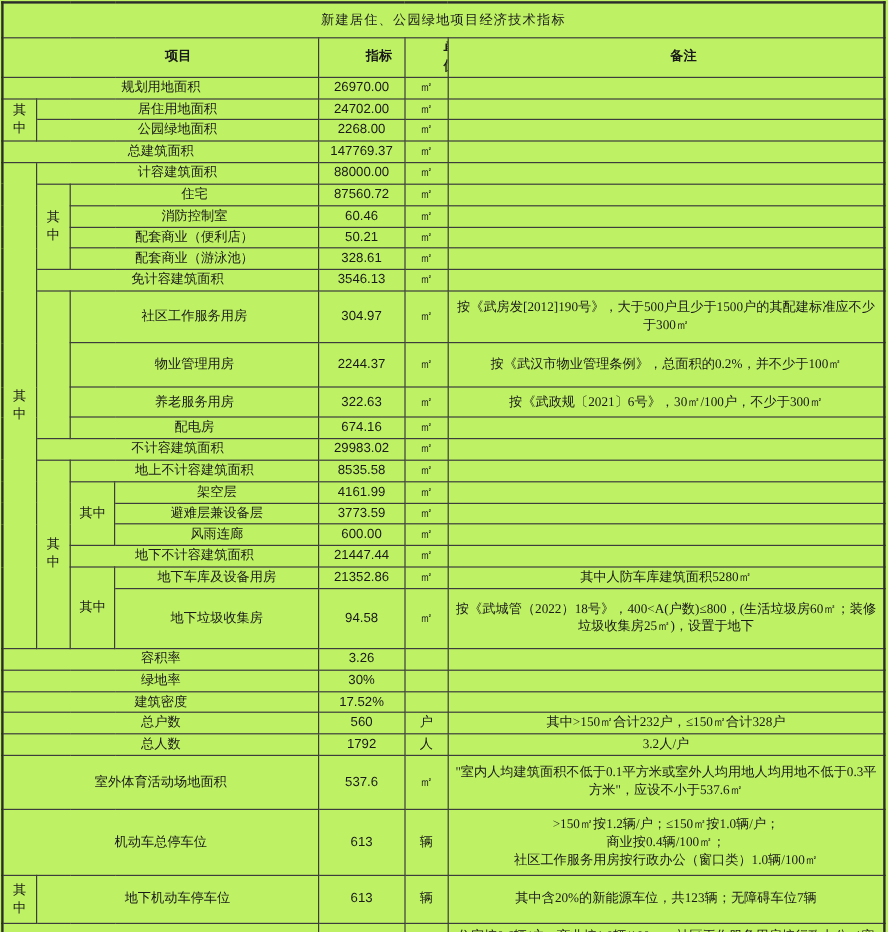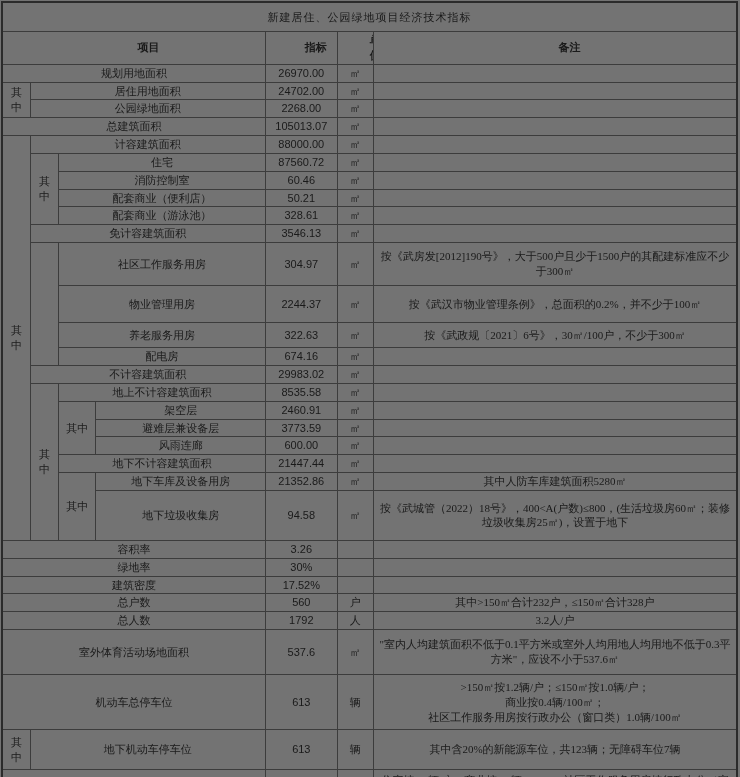--- a/index.html
+++ b/index.html
@@ -1,16 +1,16 @@
 <!DOCTYPE html>
 <html lang="zh"><head>
 <meta charset="utf-8">
 <style>
   html,body{margin:0;padding:0;background:#fff;}
-  .page{position:relative;width:740px;height:777px;background:#737373;font-family:"Liberation Sans","DejaVu Sans",sans-serif;color:#1a1a1a;overflow:hidden;}
+  .page{position:relative;width:740px;height:777px;background:#bef264;font-family:"Liberation Sans","DejaVu Sans",sans-serif;color:#1a1a1a;overflow:hidden;}
   table.spec{border-collapse:collapse;table-layout:fixed;width:737px;margin:1px;}
   table.spec td,table.spec th{border:1px solid #3c3c3c;padding:1px 3px;font-size:11px;line-height:1.35;text-align:center;vertical-align:middle;overflow:hidden;font-weight:normal;}
   table.spec{border:2px solid #2b2b2b;}
   td.title-cell{font-size:17px;font-weight:bold;height:26px;letter-spacing:1px;}
   tr.hdr td{height:18px;font-weight:bold;padding-left:32px;}
   tr.r16{height:16px;} tr.r17{height:17px;} tr.r25{height:25px;margin-top:12px;} tr.r37{height:37px;}
   tr.r40{height:40px;} tr.r43{height:43px;} tr.r45{height:45px;padding-left:26px;} tr.r50{height:50px;padding-left:28px;} tr.r55{height:55px;}
   td.qz{padding:0;}
   td.note{padding:1px 4px;white-space:pre-line;font-family:Liberation Serif, serif;}
   .watermark{position:absolute;right:3px;bottom:3px;font-size:19px;font-weight:bold;color:#161616;letter-spacing:0.5px;text-shadow:0.6px 0 0 #161616,0 0.6px 0 #161616;white-space:nowrap;}
@@ -59,21 +59,21 @@
 
   <tr class="r16">
     <td colspan="3">公园绿地面积</td>
     <td>2268.00</td>
     <td>㎡</td>
     <td class="note"></td>
   </tr>
 
   <tr class="r17">
     <td colspan="4">总建筑面积</td>
-    <td>105013.07</td>
+    <td>147769.37</td>
     <td>㎡</td>
     <td class="note"></td>
   </tr>
 
   <tr class="r17">
     <td class="qz" rowspan="18">其中</td>
     <td colspan="3">计容建筑面积</td>
     <td>88000.00</td>
     <td>㎡</td>
     <td class="note"></td>
@@ -155,21 +155,21 @@
     <td class="qz" rowspan="7">其中</td>
     <td colspan="2">地上不计容建筑面积</td>
     <td>8535.58</td>
     <td>㎡</td>
     <td class="note"></td>
   </tr>
 
   <tr class="r17">
     <td class="qz" rowspan="3">其中</td>
     <td>架空层</td>
-    <td>2460.91</td>
+    <td>4161.99</td>
     <td>㎡</td>
     <td class="note"></td>
   </tr>
 
   <tr class="r17">
     <td>避难层兼设备层</td>
     <td>3773.59</td>
     <td>㎡</td>
     <td class="note"></td>
   </tr>

